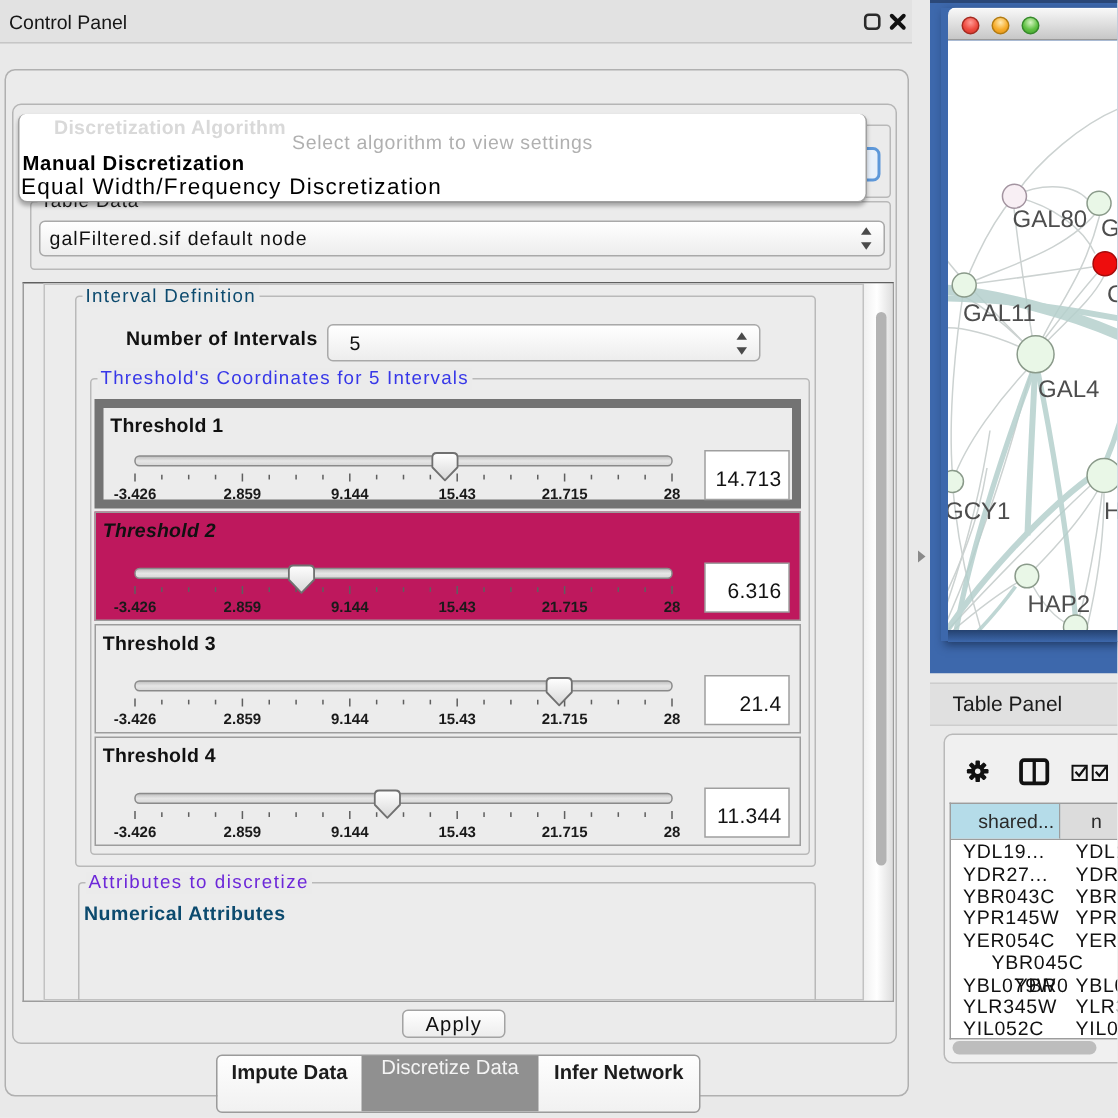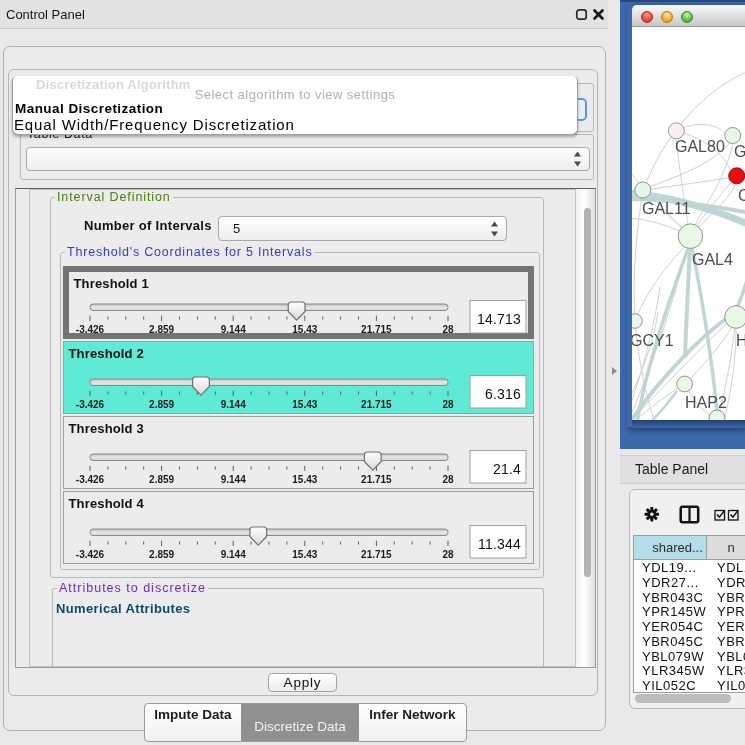--- a/index.html
+++ b/index.html
@@ -32,55 +32,56 @@
   <div class="groupbox" style="left:20px;top:83px;width:572px;height:47px;">
     <div class="gtitle bold" style="color:#6a6a6a;">Discretization Algorithm</div>
   </div>
 
   <div class="abs" style="left:571px;top:98px;width:16px;height:23px;border:2.5px solid #5e98d9;border-radius:5px;background:#e8f0fa;box-sizing:border-box;"></div>
 
   <div class="groupbox" style="left:20px;top:134px;width:572px;height:44px;">
     <div class="gtitle" style="color:#1a1a1a;letter-spacing:0.6px;">Table Data</div>
 
     <div class="abs" style="left:5px;top:12px;width:562px;height:22px;border:1px solid #a9a9a9;border-radius:4px;background:linear-gradient(#ffffff,#ededed);">
+      <div class="abs" style="left:6px;top:3px;font-size:13px;color:#111;letter-spacing:0.7px;">galFiltered.sif default node</div>
       <svg class="abs" style="right:7px;top:3px;" width="9" height="16" viewBox="0 0 9 16">
           <path d="M4.5 0.5 L8 5.5 L1 5.5 Z" fill="#4a4a4a"></path>
           <path d="M4.5 15.5 L8 10.5 L1 10.5 Z" fill="#4a4a4a"></path>
         </svg>
     </div>
   </div>
 
   <div class="abs" style="left:15px;top:188px;width:581px;height:480px;border:1px solid #9c9c9c;border-top-color:#606060;background:#ececec;box-sizing:border-box;"></div>
   <div class="abs" style="left:29px;top:189px;width:547px;height:478px;border:1px solid #c2c2c2;background:#ececec;box-sizing:border-box;"></div>
 
   <div class="abs" style="left:576px;top:189px;width:19px;height:478px;background:linear-gradient(to right,#f0f0f0,#ffffff 45%,#dedede);"></div>
   <div class="abs" style="left:584px;top:208px;width:7px;height:369px;background:#b3b3b3;border-radius:3.5px;"></div>
 
   <div class="groupbox" style="left:50px;top:197px;width:492px;height:379px;">
-    <div class="gtitle" style="color:#4d7c0f;letter-spacing:0.9px;">Interval Definition</div>
+    <div class="gtitle" style="color:#0c4a6e;letter-spacing:0.9px;">Interval Definition</div>
   </div>
 
   <div class="abs bold" style="left:84px;top:218px;font-size:13px;color:#111;letter-spacing:0.3px;">Number of Intervals</div>
   <div class="abs" style="left:218px;top:216px;width:287px;height:23px;border:1px solid #a9a9a9;border-radius:4px;background:linear-gradient(#ffffff,#ededed);">
     <div class="abs" style="left:14px;top:4px;font-size:13px;color:#111;">5</div>
     <svg class="abs" style="right:7px;top:4px;" width="9" height="16" viewBox="0 0 9 16">
         <path d="M4.5 0.5 L8 5.5 L1 5.5 Z" fill="#4a4a4a"></path>
         <path d="M4.5 15.5 L8 10.5 L1 10.5 Z" fill="#4a4a4a"></path>
       </svg>
   </div>
 
   <div class="groupbox" style="left:60px;top:252px;width:478px;height:316px;">
     <div class="gtitle" style="color:#3737e8;letter-spacing:0.8px;">Threshold's Coordinates for 5 Intervals</div>
   </div>
 
   <div class="abs" style="left:63px;top:266px;width:471px;height:73px;border:6px solid #737373;background:#ececec;box-sizing:border-box;">
     <div class="abs bold" style="left:4.5px;top:3.5px;font-size:13px;color:#111;letter-spacing:0.15px;">Threshold 1</div>
   </div>
 
-  <div class="abs" style="left:63px;top:341px;width:471px;height:73px;border:1px solid #9d9d9d;background:#5eead4;box-sizing:border-box;">
+  <div class="abs" style="left:63px;top:341px;width:471px;height:73px;border:1px solid #9d9d9d;background:#be185d;box-sizing:border-box;font-style:italic;">
     <div class="abs bold" style="left:4.5px;top:3.5px;font-size:13px;color:#111;letter-spacing:0.15px;">Threshold 2</div>
   </div>
 
   <div class="abs" style="left:63px;top:416px;width:471px;height:73px;border:1px solid #9d9d9d;background:#ececec;box-sizing:border-box;">
     <div class="abs bold" style="left:4.5px;top:3.5px;font-size:13px;color:#111;letter-spacing:0.15px;">Threshold 3</div>
   </div>
 
   <div class="abs" style="left:63px;top:491px;width:471px;height:73px;border:1px solid #9d9d9d;background:#ececec;box-sizing:border-box;">
     <div class="abs bold" style="left:4.5px;top:3.5px;font-size:13px;color:#111;letter-spacing:0.15px;">Threshold 4</div>
   </div>
@@ -225,21 +226,21 @@
 
   <div class="groupbox" style="left:52px;top:588px;width:490px;height:78px;border-bottom:none;border-bottom-left-radius:0;border-bottom-right-radius:0;">
     <div class="gtitle" style="color:#6d28d9;letter-spacing:1.0px;left:4px;">Attributes to discretize</div>
   </div>
   <div class="abs bold" style="left:56px;top:601px;font-size:13px;color:#0c4a6e;letter-spacing:0.35px;">Numerical Attributes</div>
 
   <div class="abs" style="left:268px;top:673px;width:67px;height:17px;line-height:17px;border:1px solid #a3a3a3;border-radius:4px;background:linear-gradient(#ffffff,#ededed);text-align:center;font-size:13.5px;color:#111;letter-spacing:0.8px;">Apply</div>
 
   <div class="abs" style="left:144px;top:703px;height:39px;border:1px solid #9b9b9b;border-radius:4px;background:linear-gradient(#fefefe,#f1f1f1);font-size:13.5px;font-weight:bold;color:#1c1c1c;overflow:hidden;display:flex;box-sizing:border-box;">
     <div class="seg" style="width:96px;text-align:center;padding-top:3px;">Impute Data</div>
-    <div class="seg" style="width:118px;text-align:center;padding-top:15px;background:#909090;color:#f4f4f4;font-weight:normal;">Discretize Data</div>
+    <div class="seg" style="width:118px;text-align:center;padding-top:0;background:#909090;color:#f4f4f4;font-weight:normal;">Discretize Data</div>
     <div class="seg" style="width:107px;text-align:center;padding-top:3px;">Infer Network</div>
   </div>
 
   <div class="abs" style="left:12px;top:76px;width:566px;height:59px;background:#fff;border:1px solid #a0a0a0;border-top:none;border-radius:5px 5px 6px 6px;box-shadow:0 2px 3px rgba(0,0,0,0.3);box-sizing:border-box;">
     <div class="abs bold" style="left:23px;top:1px;font-size:13px;color:#d9d9d9;letter-spacing:0.2px;">Discretization Algorithm</div>
     <div class="abs" style="left:0;top:11px;width:100%;text-align:center;font-size:13px;color:#b0b0b0;letter-spacing:0.45px;">Select algorithm to view settings</div>
     <div class="abs bold" style="left:2px;top:25px;font-size:13.5px;color:#000;letter-spacing:0.45px;">Manual Discretization</div>
     <div class="abs" style="left:1px;top:40px;font-size:15px;color:#000;letter-spacing:0.85px;">Equal Width/Frequency Discretization</div>
   </div>
 
@@ -376,21 +377,21 @@
           <div style="flex:none;padding-left:10px;letter-spacing:0.5px;">YBR0</div>
         </div>
       <div style="display:flex;height:14.8px;align-items:center;">
           <div style="flex:none;width:73px;padding-left:8px;box-sizing:border-box;letter-spacing:0.5px;">YPR145W</div>
           <div style="flex:none;padding-left:10px;letter-spacing:0.5px;">YPR1</div>
         </div>
       <div style="display:flex;height:14.8px;align-items:center;">
           <div style="flex:none;width:73px;padding-left:8px;box-sizing:border-box;letter-spacing:0.5px;">YER054C</div>
           <div style="flex:none;padding-left:10px;letter-spacing:0.5px;">YER0</div>
         </div>
-      <div style="display:flex;height:14.8px;align-items:center;">
+      <div style="display:flex;height:14.8px;align-items:center;flex-direction:column;">
           <div style="flex:none;width:73px;padding-left:8px;box-sizing:border-box;letter-spacing:0.5px;">YBR045C</div>
           <div style="flex:none;padding-left:10px;letter-spacing:0.5px;">YBR0</div>
         </div>
       <div style="display:flex;height:14.8px;align-items:center;">
           <div style="flex:none;width:73px;padding-left:8px;box-sizing:border-box;letter-spacing:0.5px;">YBL079W</div>
           <div style="flex:none;padding-left:10px;letter-spacing:0.5px;">YBL0</div>
         </div>
       <div style="display:flex;height:14.8px;align-items:center;">
           <div style="flex:none;width:73px;padding-left:8px;box-sizing:border-box;letter-spacing:0.5px;">YLR345W</div>
           <div style="flex:none;padding-left:10px;letter-spacing:0.5px;">YLR3</div>

